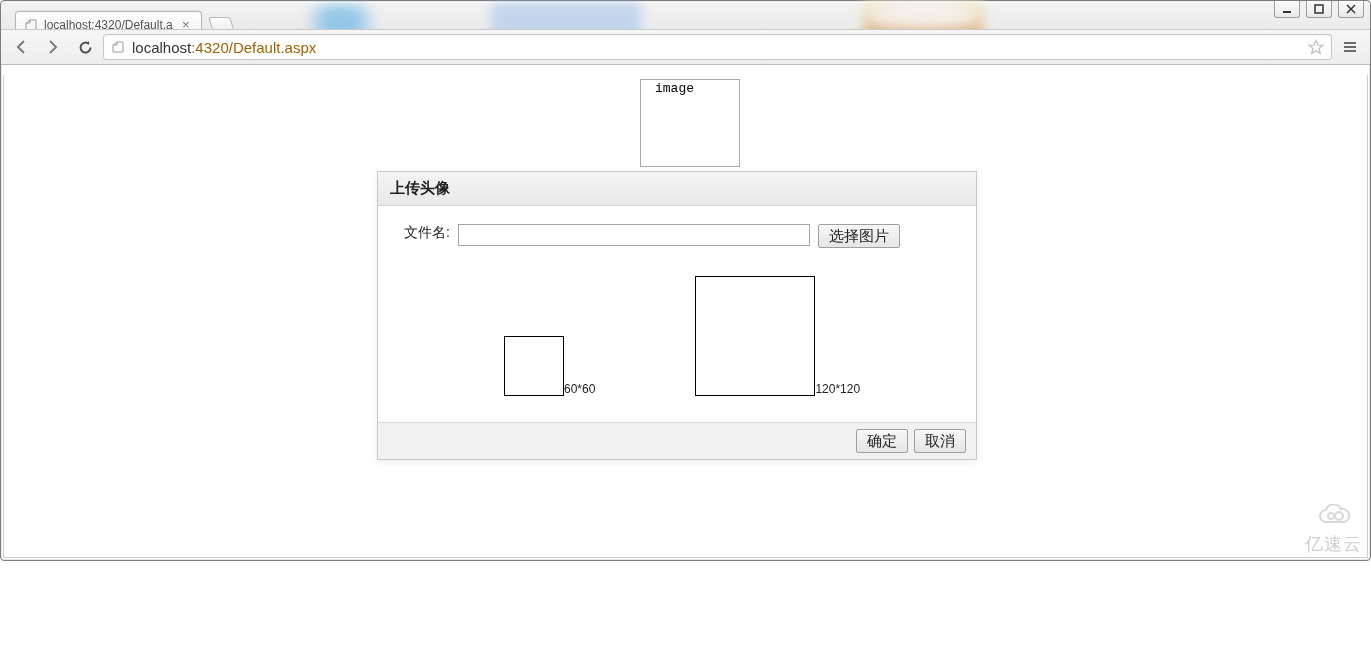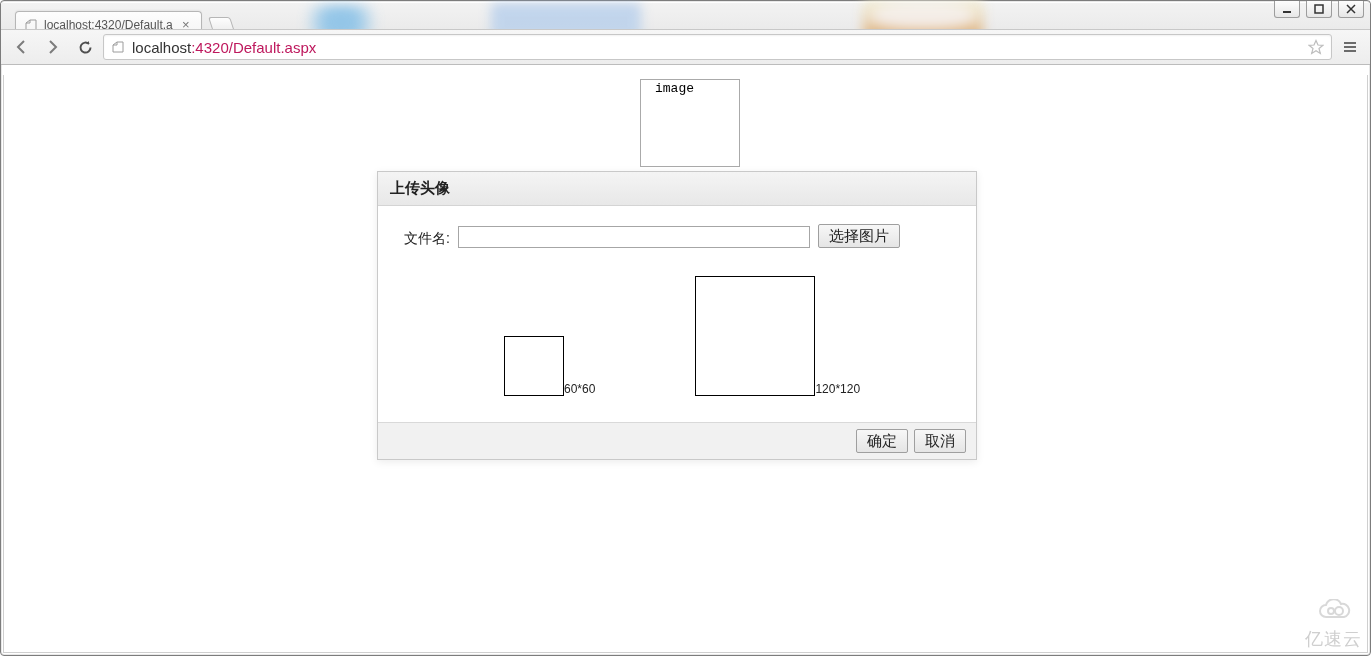--- a/index.html
+++ b/index.html
@@ -7,21 +7,21 @@
   body {
     font-family: "Microsoft YaHei", Arial, sans-serif;
     font-size: 13px;
     background: #fff;
     overflow: hidden;
   }
 
   
   .os-window {
     width: 1371px;
-    height: 656px;
+    height: 561px;
     border: 1px solid #7c7c7c;
     background: #fff;
     position: relative;
     box-shadow: inset 0 0 0 1px #e8e8e8;
     border-radius: 4px;
   }
   .win-controls {
     position: absolute;
     top: 0;
     right: 6px;
@@ -141,21 +141,21 @@
   }
   .omnibox .site-icon {
     width:16px;height:16px;margin-right:6px;
     display:flex;align-items:center;justify-content:center;color:#999;
   }
   .omnibox .url {
     flex:1;
     font-size:15px;
   }
   .omnibox .url .host { color:#333; }
-  .omnibox .url .rest { color:#be185d; }
+  .omnibox .url .rest { color:#a16207; }
   .omnibox .star {
     width:18px;height:18px;color:#bdbdbd;
     display:flex;align-items:center;justify-content:center;
   }
   .menu-btn {
     width:28px;height:26px;
     display:flex;align-items:center;justify-content:center;
     color:#6b6b6b;
   }
 
@@ -197,21 +197,21 @@
     border-bottom:1px solid #d4d4d4;
     padding:7px 12px;
     font-size:15px;
     font-weight:bold;
     color:#222;
   }
   .dialog-body {
     padding: 18px 26px 26px 26px;
   }
   .row-file {
-    display:flex; align-items:flex-end; gap:8px;
+    display:flex; align-items:flex-start; gap:8px;
     margin-bottom: 28px;
   }
   .row-file label { font-size:14px; color:#222; }
   .file-input {
     width:352px;
     height:22px;
     border:1px solid #a6a6a6;
     background:#fff;
     padding:0 3px;
     font-size:13px;

